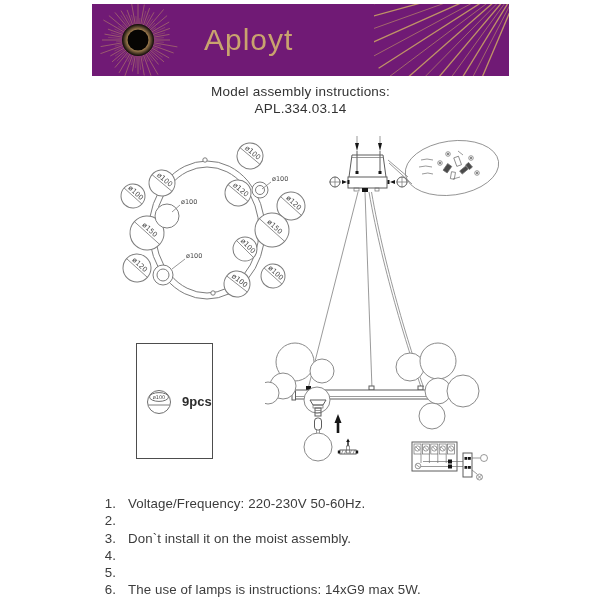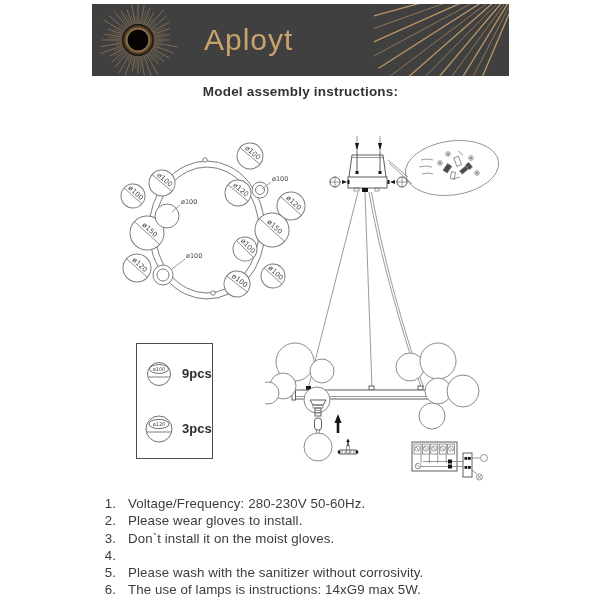--- a/index.html
+++ b/index.html
@@ -3,32 +3,32 @@
 <meta charset="utf-8">
 <style>
   html,body{margin:0;padding:0;}
   body{
     width:600px;height:600px;position:relative;background:#ffffff;
     font-family:"Liberation Sans",sans-serif;overflow:hidden;
   }
   
   .header-bar{
     position:absolute;left:92px;top:4px;width:417px;height:72px;
-    background:#404040;overflow:hidden;
+    background:#701a75;overflow:hidden;
   }
   .brand{
     position:absolute;left:112px;top:20px;font-size:30px;line-height:32px;
     color:#c9a36e;letter-spacing:1px;font-weight:400;
   }
   .sun-svg{position:absolute;left:0;top:0;}
   .fan-svg{position:absolute;right:0;top:0;}
   
   .title-block{
     position:absolute;left:92px;top:84px;width:417px;text-align:center;
-    color:#333333;font-size:13.5px;line-height:16.5px;font-weight:700;
+    color:#333333;font-size:13.5px;line-height:16.5px;font-weight:400;
     letter-spacing:.2px;
   }
   
   .tv-svg{position:absolute;left:95px;top:133px;}
   .sv-svg{position:absolute;left:265px;top:133px;}
   .tv text{fill:#474747;font-size:7px;font-family:"DejaVu Sans",sans-serif;}
   .tv .lbl{font-size:6.5px;}
   .tv circle,.tv ellipse{fill:#ffffff;stroke:#7d7d7d;stroke-width:1;}
   .tv line{stroke:#7d7d7d;stroke-width:.8;}
   .sv *{vector-effect:none;}
@@ -162,20 +162,21 @@
         <line x1="130.1" y1="-20.2" x2="-7.9" y2="41.2" stroke="#c59a66" stroke-width="1.3" opacity="0.95"></line>
         <line x1="129.4" y1="-21.9" x2="-12.8" y2="29.0" stroke="#c59a66" stroke-width="0.8" opacity="0.75"></line>
         <line x1="128.9" y1="-23.6" x2="-16.7" y2="16.5" stroke="#c59a66" stroke-width="1.3" opacity="0.95"></line>
         <line x1="128.4" y1="-25.4" x2="-19.7" y2="3.7" stroke="#c59a66" stroke-width="0.8" opacity="0.75"></line>
       </g>
   </svg>
 </div>
 
 <div class="title-block">
   <div>Model assembly instructions:</div>
+  <div>APL.334.03.14</div>
 </div>
 
 <svg class="tv-svg tv" width="218" height="185" viewBox="0 0 218 185">
 
   <g>
     <ellipse cx="112" cy="97" rx="58" ry="69" fill="none"></ellipse>
     <ellipse cx="112" cy="97" rx="52" ry="63" fill="none"></ellipse>
     <circle cx="110" cy="27" r="2.2"></circle>
     <circle cx="118" cy="160" r="2.2"></circle>
   </g>
@@ -437,48 +438,37 @@
 <div class="legend-box">
   <div class="legend-row">
     <svg width="38" height="34">
       <circle cx="18" cy="18" r="11.5"></circle>
       <line x1="7.5" y1="21" x2="28.5" y2="21"></line>
       <ellipse cx="18" cy="13" rx="9.5" ry="4.4"></ellipse>
       <text x="18" y="14.8" text-anchor="middle">ø100</text>
     </svg>
     <span class="legend-count">9pcs</span>
   </div>
-  <div class="legend-row">
-    <svg width="38" height="36">
-      <circle cx="18" cy="19" r="13"></circle>
-      <line x1="6" y1="22" x2="30" y2="22"></line>
-      <ellipse cx="18" cy="14" rx="10" ry="4.6"></ellipse>
-      <text x="18" y="15.8" text-anchor="middle">ø120</text>
-    </svg>
-    <span class="legend-count">3pcs</span>
-  </div>
 </div>
 
 <div class="instructions">
   <div class="instr-item">
     <span class="instr-num">1.</span>
-    <span>Voltage/Frequency: 280-230V 50-60Hz.</span>
+    <span>Voltage/Frequency: 220-230V 50-60Hz.</span>
   </div>
   <div class="instr-item">
     <span class="instr-num">2.</span>
-    <span>Please wear gloves to install.</span>
   </div>
   <div class="instr-item">
     <span class="instr-num">3.</span>
-    <span>Don`t install it on the moist gloves.</span>
+    <span>Don`t install it on the moist assembly.</span>
   </div>
   <div class="instr-item">
     <span class="instr-num">4.</span>
   </div>
   <div class="instr-item">
     <span class="instr-num">5.</span>
-    <span>Please wash with the sanitizer without corrosivity.</span>
   </div>
   <div class="instr-item">
     <span class="instr-num">6.</span>
     <span>The use of lamps is instructions: 14xG9 max 5W.</span>
   </div>
 </div>
 
 </body></html>

